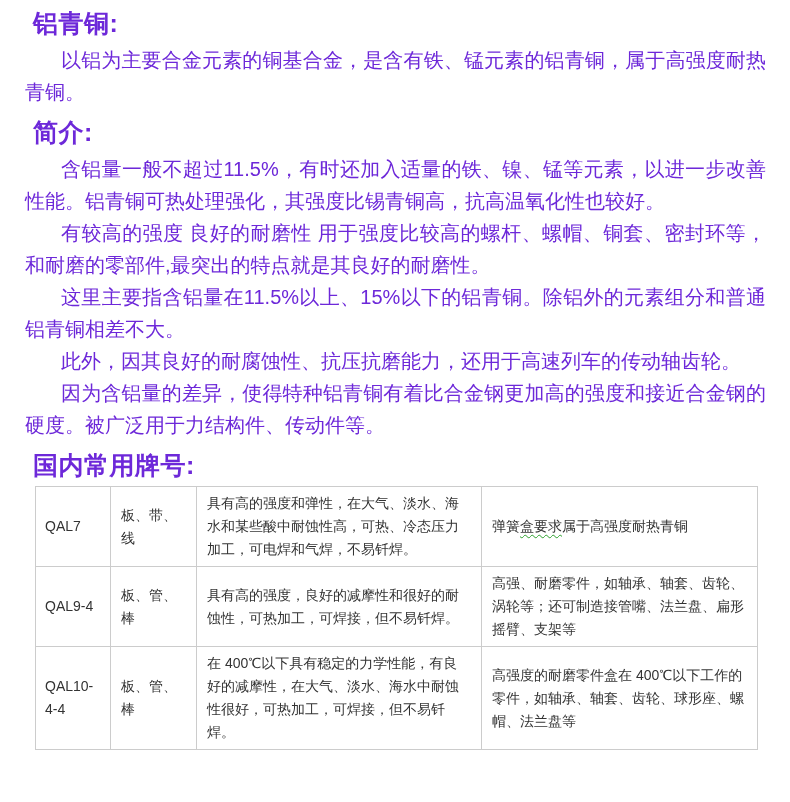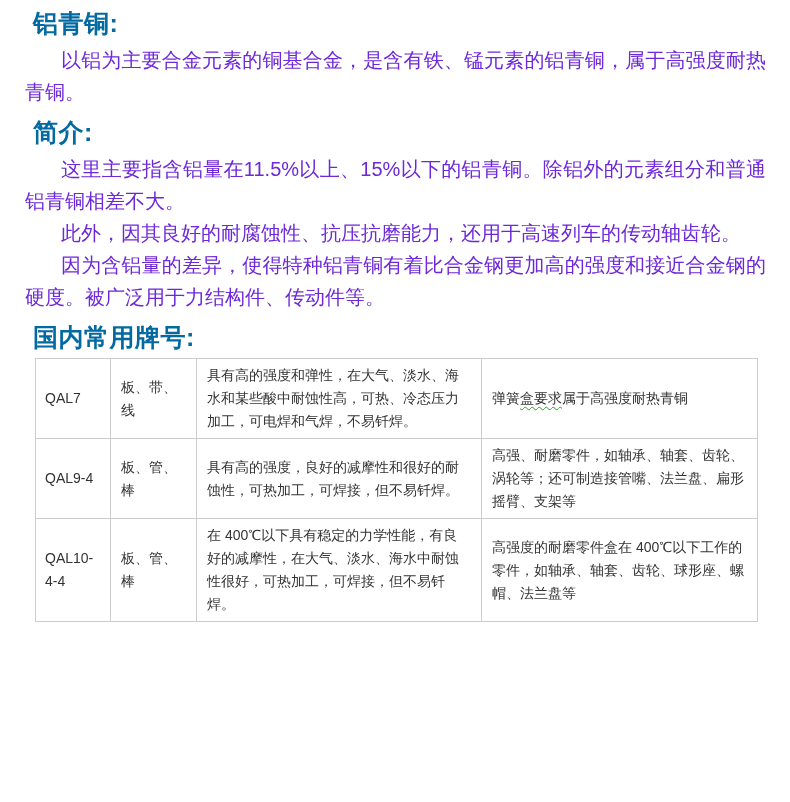--- a/index.html
+++ b/index.html
@@ -9,21 +9,21 @@
     font-family: "Liberation Sans", sans-serif;
   }
   .page {
     width: 790px;
     min-height: 802px;
     box-sizing: border-box;
     padding: 6px 24px 8px 25px;
     background: #ffffff;
   }
   .sec-heading {
-    color: #0369a1;
+    color: #6d28d9;
     font-size: 25px;
     font-weight: bold;
     line-height: 30px;
     margin: 9px 0 6px 8px;
     letter-spacing: 0.5px;
   }
   .sec-heading.first {
     margin-top: 2px;
   }
   .para {
@@ -65,20 +65,22 @@
 </style>
 </head>
 <body>
 
 <div class="page">
 
   <h2 class="sec-heading first">铝青铜:</h2>
   <p class="para">以铝为主要合金元素的铜基合金，是含有铁、锰元素的铝青铜，属于高强度耐热青铜。</p>
 
   <h2 class="sec-heading">简介:</h2>
+  <p class="para">含铝量一般不超过11.5%，有时还加入适量的铁、镍、锰等元素，以进一步改善性能。铝青铜可热处理强化，其强度比锡青铜高，抗高温氧化性也较好。</p>
+  <p class="para">有较高的强度 良好的耐磨性 用于强度比较高的螺杆、螺帽、铜套、密封环等，和耐磨的零部件,最突出的特点就是其良好的耐磨性。</p>
 
   <p class="para">这里主要指含铝量在11.5%以上、15%以下的铝青铜。除铝外的元素组分和普通铝青铜相差不大。</p>
   <p class="para">此外，因其良好的耐腐蚀性、抗压抗磨能力，还用于高速列车的传动轴齿轮。</p>
   <p class="para">因为含铝量的差异，使得特种铝青铜有着比合金钢更加高的强度和接近合金钢的硬度。被广泛用于力结构件、传动件等。</p>
 
   <h2 class="sec-heading">国内常用牌号:</h2>
 
   <table class="grades-table">
     <colgroup>
       <col style="width:75px">

